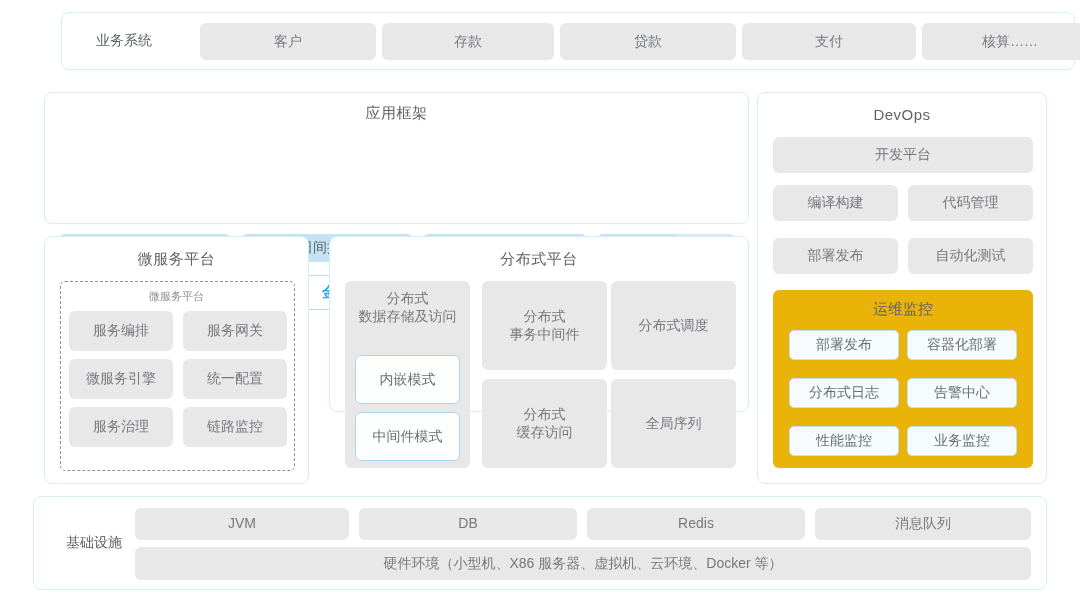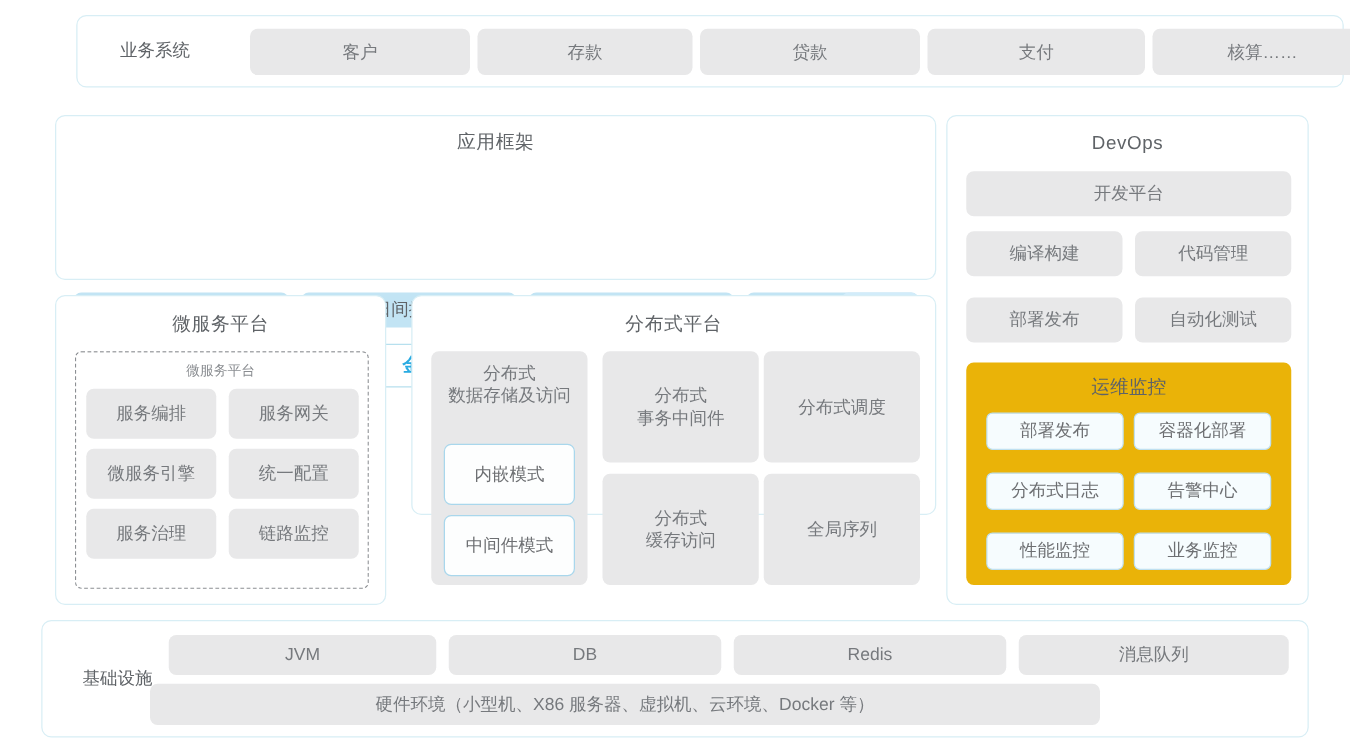--- a/index.html
+++ b/index.html
@@ -225,21 +225,21 @@
     left: 12px; top: 0; height: 92px; width: 96px;
     display: flex; align-items: center; justify-content: center;
     font-size: 14px; color: #5f6367;
   }
   .infra-chip {
     position: absolute;
     top: 11px; height: 32px;
   }
   #infra-hardware {
     position: absolute;
-    left: 86px; top: 50px; width: 760px; height: 33px;
+    left: 101px; top: 50px; width: 896px; height: 33px;
   }
 </style>
 </head>
 <body>
 
 <div class="page">
 
   <div class="panel" id="row-business">
     <div id="business-label">业务系统</div>
     <div class="chip biz-chip" style="left:138px;width:176px;">客户</div>

